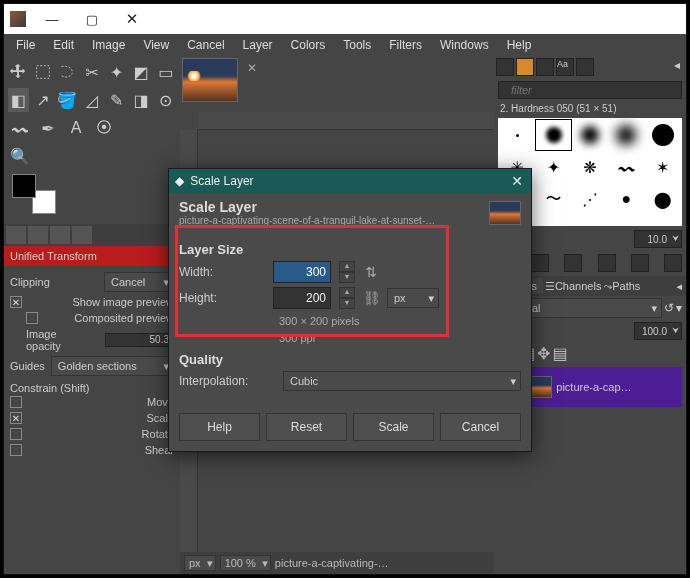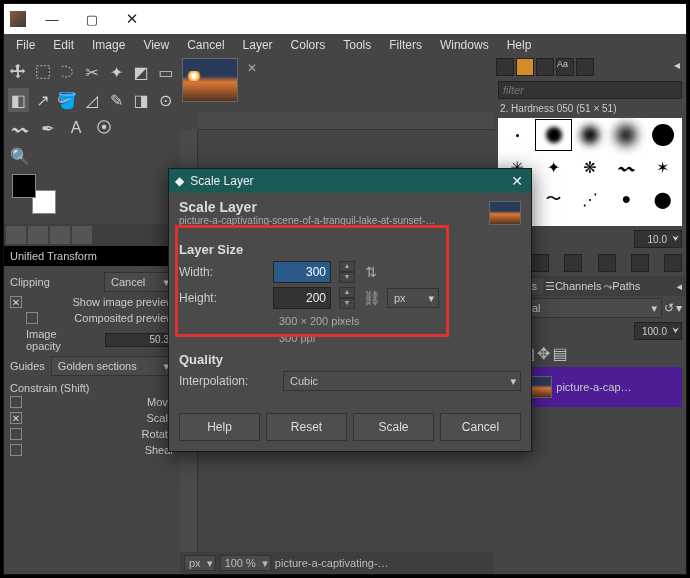--- a/index.html
+++ b/index.html
@@ -37,34 +37,34 @@
 .tool { width: 24px; height: 24px; display:flex;align-items:center;justify-content:center; color:#ccc; }
 .tool.sel { background:#5a5a5a; }
 .tool svg { width:18px;height:18px; }
 .fgbg { position:relative; width:44px; height:40px; margin:6px 4px; }
 .fgbg .fg { position:absolute; width:24px;height:24px; background:#000; border:1px solid #888; top:0; left:0; }
 .fgbg .bg { position:absolute; width:24px;height:24px; background:#fff; border:1px solid #888; bottom:0; right:0; }
 
 
 .dock-tabs { display:flex; gap:2px; padding:2px; background:#3e3e3e; }
 .dock-tab { width:20px;height:18px;background:#555; }
-.dock-title { color:#ccc; font-size:11px; padding:4px 6px; background:#000000; }
+.dock-title { color:#ccc; font-size:11px; padding:4px 6px; background:#b91c1c; }
 .options { padding:4px 6px; font-size:11px; color:#ccc; }
 .opt-row { display:flex; align-items:center; justify-content:space-between; padding:2px 0; }
 .check { width:12px;height:12px;border:1px solid #888;display:inline-flex;align-items:center;justify-content:center;margin-right:4px;font-size:10px;color:#ddd; }
 .slider-track { flex:1; height:14px; background:#333; margin-left:12px; position:relative; border:1px solid #222;}
 .slider-val { position:absolute; right:4px; top:0; font-size:10px; color:#ccc; }
 .dropdown { background:#4a4a4a; border:1px solid #333; color:#ccc; font-size:11px; padding:2px 18px 2px 6px; position:relative; height:20px; display:flex; align-items:center; }
 .dropdown::after{content:"▾";position:absolute;right:4px;}
 
 
 .row-icons { display:flex; gap:2px; padding:2px; }
 .ricon { width:18px;height:18px;background:#333;border:1px solid #222; }
 .filter-box { margin:2px 4px; }
-.filter-input { width:100%; background:#333; border:1px solid #222; color:#888; font-size:11px; font-style:italic; padding:2px 4px; height:18px; }
+.filter-input { width:100%; background:#333; border:1px solid #222; color:#888; font-size:11px; font-style:italic; padding:2px 12px; height:18px; }
 .brush-area { background:#fff; margin:2px 4px; height:108px; position:relative; overflow:hidden; }
 .brush-grid { display:grid; grid-template-columns: repeat(5, 1fr); gap:2px; padding:2px; }
 .brush-cell { height:30px; background:#fff; display:flex;align-items:center;justify-content:center; }
 .brush-cell.sel { outline:1px solid #000; }
 .brush-dot { border-radius:50%; background:#000; }
 
 
 .layer-head { display:flex; align-items:center; gap:2px; padding:2px 4px; background:#3e3e3e; font-size:11px; color:#ccc; }
 .layer-head .tab { padding:2px 6px; background:#4a4a4a; }
 .layer-row { display:flex; align-items:center; gap:2px; padding:2px 4px; }

